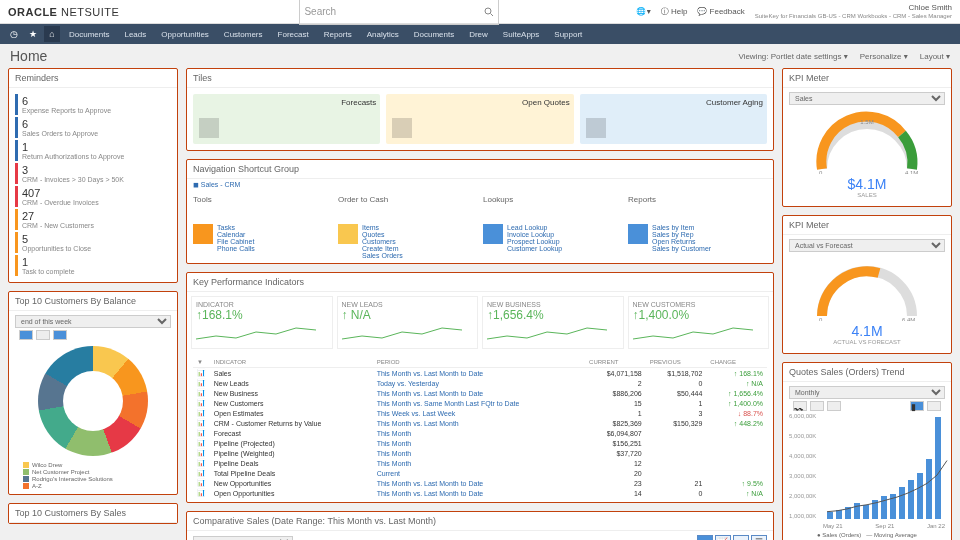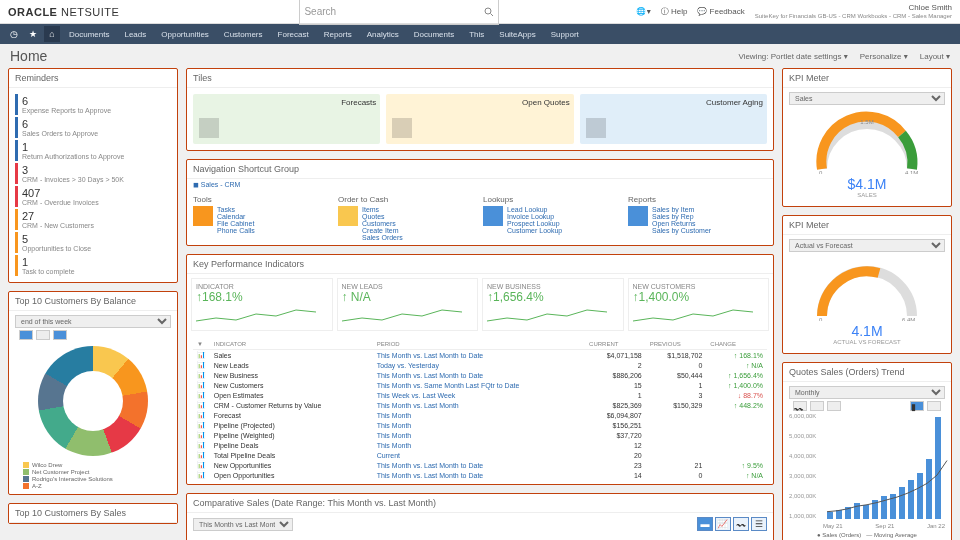--- a/index.html
+++ b/index.html
@@ -24,21 +24,21 @@
 .phdr{padding:4px 6px;font-size:9px;color:#666;border-bottom:1px solid #eee}
 .pbody{padding:4px 6px}
 .rem{display:flex;flex-direction:column;border-left:3px solid;padding:1px 4px;margin:2px 0}
 .rem .n{font-size:11px;color:#333}
 .rem .t{font-size:7px;color:#888}
 .tiles{display:flex;gap:6px;padding:6px}
 .tile{flex:1;height:50px;border-radius:2px;padding:4px;font-size:8px;text-align:right;position:relative}
 .tile-ico{position:absolute;left:6px;bottom:6px;width:20px;height:20px}
 .nsg-row{display:flex;gap:6px;padding:4px 6px}
 .nsg-col{flex:1}
-.nsg-h{font-size:8px;color:#666;margin-bottom:2px}
+.nsg-h{font-size:8px;color:#666;margin-bottom:20px}
 .nsg-lnk{display:block;font-size:7px;color:#2e6bb0}
 .nsg-ico{width:20px;height:20px;float:left;margin-right:4px}
 .kpi-cards{display:flex;gap:4px;padding:4px}
 .kpi-card{flex:1;border:1px solid #eee;padding:4px}
 .kpi-lbl{font-size:7px;color:#888}
 .kpi-val{font-size:12px;color:#5ab55a}
 .kpi-spark{height:18px;margin-top:2px}
 .kpi-tbl{width:100%;font-size:7px;border-collapse:collapse}
 .kpi-tbl th{text-align:left;color:#888;font-weight:normal;padding:2px 4px;border-bottom:1px solid #eee;font-size:6px}
 .kpi-tbl td{padding:1px 4px}
@@ -90,21 +90,21 @@
   <span class="nav-ico">★</span>
   <span class="nav-ico" style="background:#2a3a4f">⌂</span>
   <span class="nav-item">Documents</span>
     <span class="nav-item">Leads</span>
     <span class="nav-item">Opportunities</span>
     <span class="nav-item">Customers</span>
     <span class="nav-item">Forecast</span>
     <span class="nav-item">Reports</span>
     <span class="nav-item">Analytics</span>
     <span class="nav-item">Documents</span>
-    <span class="nav-item">This</span>
+    <span class="nav-item">Drew</span>
     <span class="nav-item">SuiteApps</span>
     <span class="nav-item">Support</span>
 </div>
 
 <div class="pgtitle">
   <span>Home</span>
   <div class="rt">
     <span>Viewing: Portlet date settings ▾</span>
     <span>Personalize ▾</span>
     <span>Layout ▾</span>

